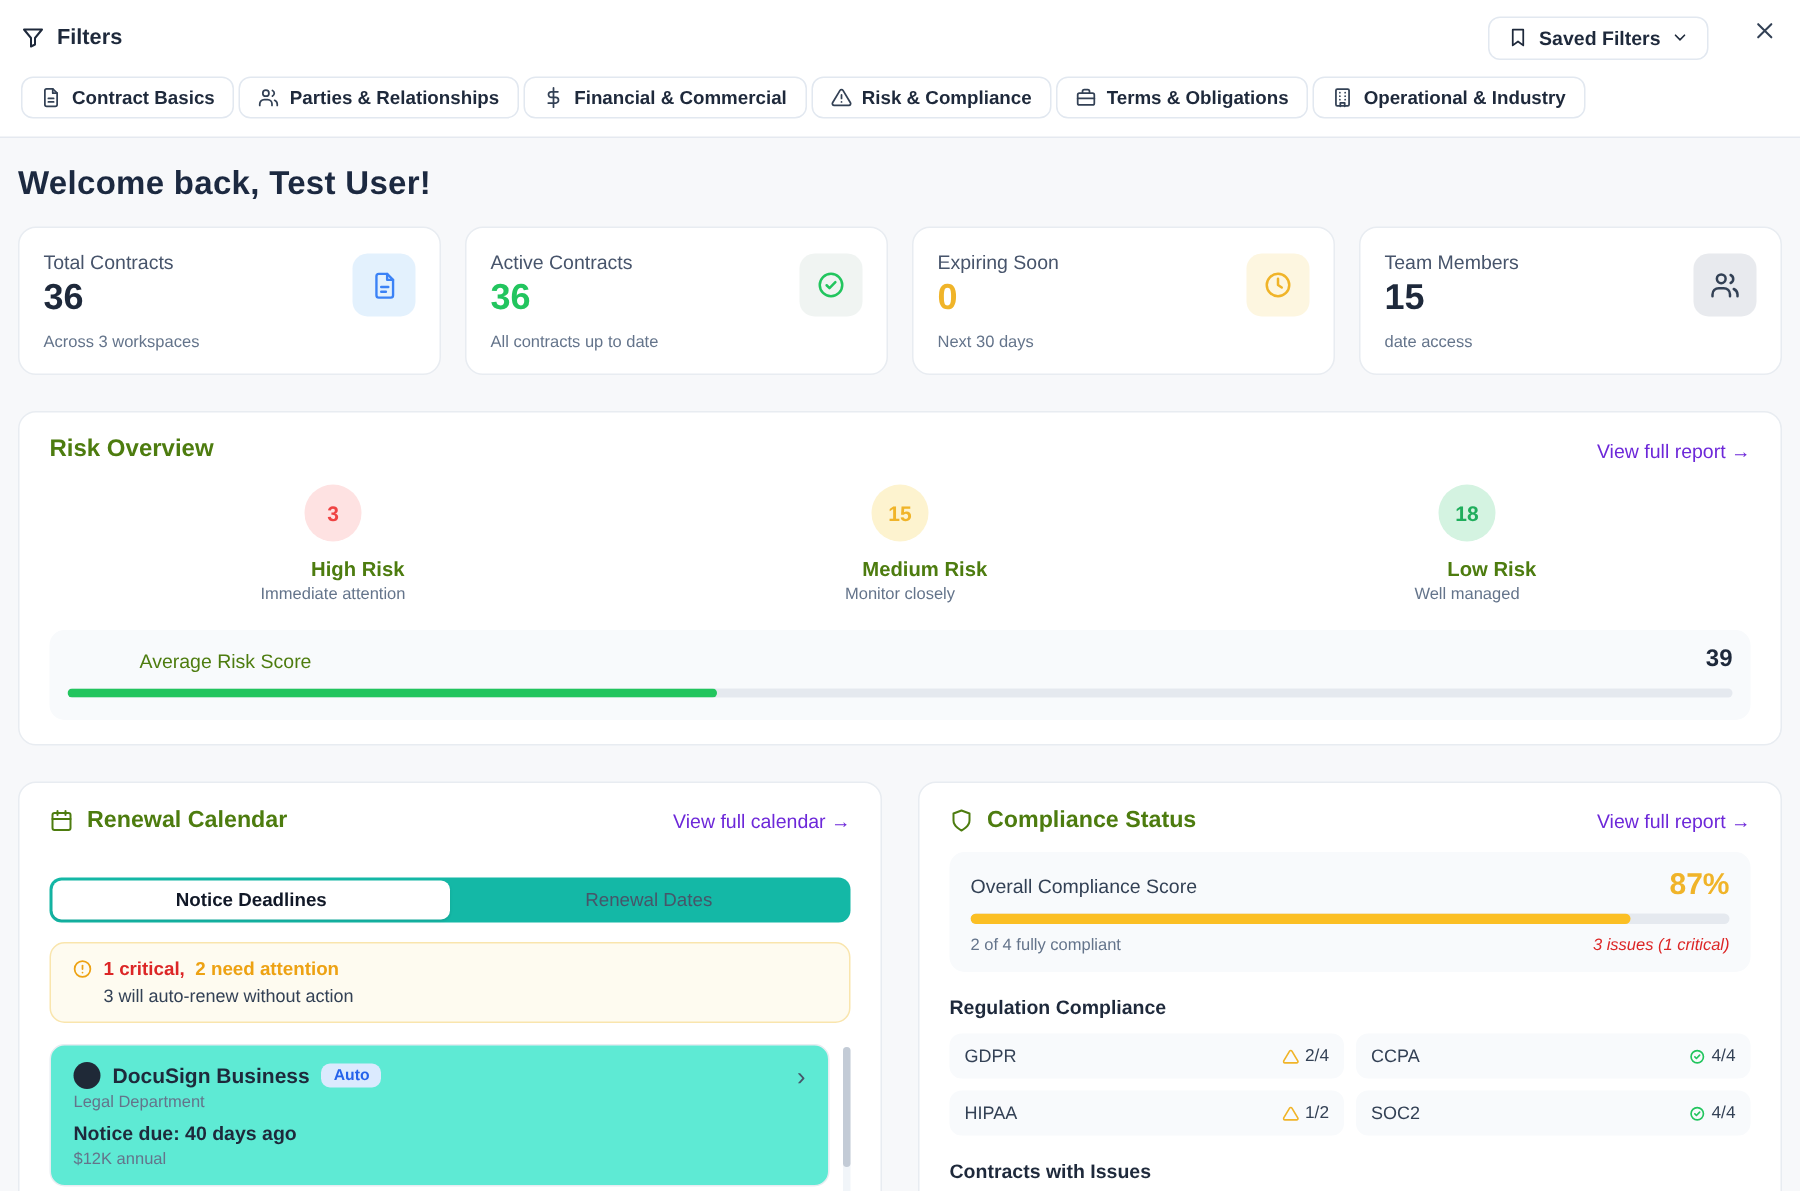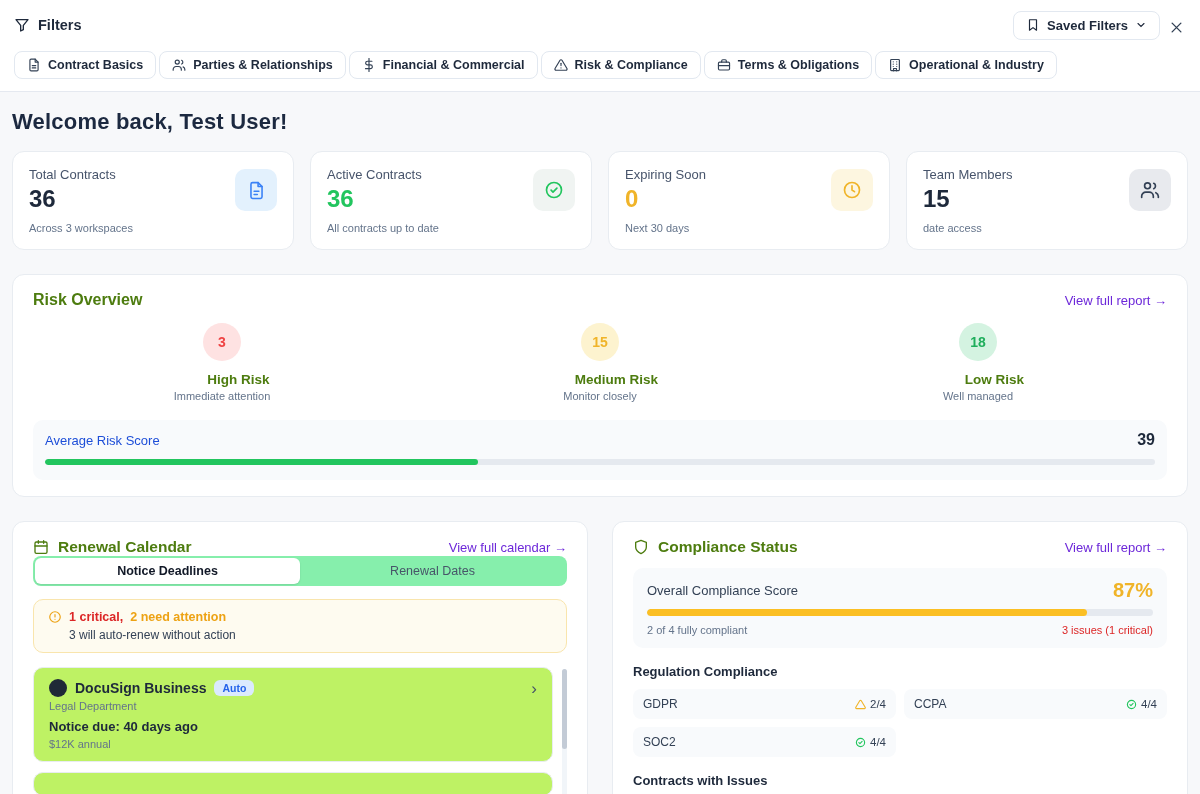--- a/index.html
+++ b/index.html
@@ -9,21 +9,21 @@
     background: #f7f8fa;
     color: #1e293b;
   }
   .icon { display: inline-flex; align-items: center; justify-content: center; flex: 0 0 auto; }
   .icon svg { display: block; }
 
   
   .topbar { background: #ffffff; border-bottom: 1px solid #e5e9f0; padding: 10px 14px 12px; }
   .topbar-row1 { display: flex; align-items: center; justify-content: space-between; height: 30px; }
   .filters-title { display: flex; align-items: center; gap: 8px; font-size: 14.5px; font-weight: 700; color: #1e293b; }
-  .topbar-right { display: flex; align-items: flex-end; gap: 7px; }
+  .topbar-right { display: flex; align-items: flex-start; gap: 28px; }
   .saved-filters-btn { display: flex; align-items: center; gap: 7px; background: #fff; border: 1px solid #e2e8f0; border-radius: 8px; padding: 6px 12px; font-size: 13px; font-weight: 600; color: #1e293b; cursor: pointer; }
   .close-btn { background: none; border: none; cursor: pointer; color: #334155; padding: 2px; }
   .chips-row { display: flex; gap: 3px; margin-top: 11px; }
   .chip { display: flex; align-items: center; gap: 7px; background: #fff; border: 1px solid #e2e8f0; border-radius: 8px; padding: 6px 12px; font-size: 12.5px; font-weight: 600; color: #1e293b; cursor: pointer; }
   .chip .icon { color: #334155; }
 
   
   .main { padding: 0 12px; }
   .welcome { font-size: 22px; font-weight: 800; color: #1c2940; margin: 17px 0 16px; letter-spacing: .2px; }
 
@@ -51,63 +51,63 @@
   .risk-levels { display: grid; grid-template-columns: repeat(3, 1fr); margin-top: 14px; }
   .risk-level { display: flex; flex-direction: column; align-items: center; }
   .risk-circle { width: 38px; height: 38px; border-radius: 50%; display: flex; align-items: center; justify-content: center; font-size: 14px; font-weight: 700; }
   .rc-high { background: #fee2e2; color: #ef4444; }
   .rc-med { background: #fdf3cf; color: #f0b429; }
   .rc-low { background: #d4f3e1; color: #1fae5c; }
   .risk-name { font-size: 13.5px; font-weight: 700; margin-top: 11px; color: #4d7c0f; margin-left: 33px; }
   .risk-sub { font-size: 11px; color: #64748b; margin-top: 3px; }
   .avg-box { margin-top: 18px; background: #f8fafc; border-radius: 10px; padding: 11px 12px 15px; }
   .avg-row { display: flex; justify-content: space-between; align-items: center; }
-  .avg-label { font-size: 13px; color: #1d4ed8; }
+  .avg-label { font-size: 13px; color: #4d7c0f; margin-left: 48px; }
   .avg-value { font-size: 16px; font-weight: 800; color: #1e293b; }
   .track { height: 6px; background: #e5e9ef; border-radius: 4px; margin-top: 10px; overflow: hidden; }
   .fill { height: 100%; border-radius: 4px; }
   .fill-green { background: #22c55e; }
   .fill-amber { background: #fbbf24; }
 
   
   .bottom-grid { display: grid; grid-template-columns: 1fr 1fr; gap: 24px; margin-top: 24px; align-items: start; }
   .bottom-grid .panel { height: 340px; }
 
   
-  .tabs { margin-top: 0; background: #86efac; border-radius: 8px; padding: 2px; display: grid; grid-template-columns: 1fr 1fr; }
+  .tabs { margin-top: 29px; background: #14b8a6; border-radius: 8px; padding: 2px; display: grid; grid-template-columns: 1fr 1fr; }
   .tab { text-align: center; padding: 6px 0; font-size: 12.5px; color: #475569; border-radius: 6px; cursor: pointer; }
   .tab.active { background: #fff; color: #111827; font-weight: 700; box-shadow: 0 1px 2px rgba(15,23,42,.12); }
   .alert-box { margin-top: 13px; background: #fefbf0; border: 1px solid #f9e5ad; border-radius: 10px; padding: 10px 14px; }
   .alert-line1 { display: flex; align-items: center; gap: 7px; font-size: 12.5px; font-weight: 700; }
   .alert-critical { color: #dc2626; }
   .alert-attention { color: #eda213; }
   .alert-line2 { font-size: 12px; color: #334155; margin: 4px 0 0 21px; }
   .renewal-list { margin-top: 14px; position: relative; padding-right: 14px; }
   .scrollbar-track { position: absolute; right: 0; top: 2px; width: 5px; height: 175px; background: #f1f5f9; border-radius: 3px; }
   .scrollbar-thumb { width: 5px; height: 80px; background: #c3cbd6; border-radius: 3px; }
-  .renewal-item { background: #bef264; border: 1px solid #e8ecf1; border-radius: 10px; padding: 11px 15px; margin-bottom: 10px; }
+  .renewal-item { background: #5eead4; border: 1px solid #e8ecf1; border-radius: 10px; padding: 11px 15px; margin-bottom: 10px; }
   .ri-row1 { display: flex; align-items: center; gap: 8px; }
   .avatar { width: 18px; height: 18px; border-radius: 50%; }
   .ri-name { font-size: 14px; font-weight: 700; color: #1e293b; }
   .badge-auto { background: #dbeafe; color: #2563eb; font-size: 10.5px; font-weight: 600; padding: 2px 8px; border-radius: 6px; }
   .ri-spacer { flex: 1; }
   .chev { color: #475569; font-size: 17px; line-height: 1; cursor: pointer; font-weight: 400; }
   .ri-dept { font-size: 11px; color: #64748b; margin-top: 3px; }
   .ri-notice { font-size: 13px; font-weight: 700; margin-top: 7px; color: #1e293b; }
   .ri-amount { font-size: 11px; color: #64748b; margin-top: 4px; }
 
   
   .score-box { margin-top: 12px; background: #f8fafc; border-radius: 10px; padding: 11px 14px 12px; }
   .score-row1 { display: flex; justify-content: space-between; align-items: center; }
   .score-label { font-size: 13px; color: #334155; }
   .score-value { font-size: 20px; font-weight: 800; color: #f0b429; }
   .score-box .track { height: 7px; margin-top: 7px; }
   .score-row2 { display: flex; justify-content: space-between; margin-top: 8px; font-size: 11px; }
   .score-sub-left { color: #64748b; }
-  .score-sub-right { color: #dc2626; }
+  .score-sub-right { color: #dc2626; font-style: italic; }
   .section-label { font-size: 13px; font-weight: 700; color: #1e293b; margin-top: 16px; }
   .reg-grid { display: grid; grid-template-columns: 1fr 1fr; gap: 8px; margin-top: 10px; }
   .reg-cell { background: #f8fafc; border-radius: 8px; padding: 8px 10px; display: flex; justify-content: space-between; align-items: center; }
   .reg-name { font-size: 12px; font-weight: 500; color: #334155; }
   .reg-score { display: flex; align-items: center; gap: 4px; font-size: 11.5px; color: #334155; }
   .reg-score .warn { color: #f0b429; }
   .reg-score .ok { color: #22c55e; }
 </style>
 </head>
 <body>
@@ -411,20 +411,31 @@
             <span class="icon ok">
               <svg width="11" height="11" viewBox="0 0 24 24" fill="none" stroke="currentColor" stroke-width="2.4" stroke-linecap="round" stroke-linejoin="round">
                   <circle cx="12" cy="12" r="9"></circle>
                   <path d="M8.5 12.2l2.3 2.3 4.7-4.8"></path>
                 </svg>
             </span>
             <span>4/4</span>
           </span>
         </div>
         <div class="reg-cell">
+          <span class="reg-name">HIPAA</span>
+          <span class="reg-score">
+            <span class="icon warn">
+              <svg width="11" height="11" viewBox="0 0 24 24" fill="none" stroke="currentColor" stroke-width="2.4" stroke-linecap="round" stroke-linejoin="round">
+                  <path d="M10.3 3.9L1.8 18a2 2 0 0 0 1.7 3h17a2 2 0 0 0 1.7-3L13.7 3.9a2 2 0 0 0-3.4 0z"></path>
+                </svg>
+            </span>
+            <span>1/2</span>
+          </span>
+        </div>
+        <div class="reg-cell">
           <span class="reg-name">SOC2</span>
           <span class="reg-score">
             <span class="icon ok">
               <svg width="11" height="11" viewBox="0 0 24 24" fill="none" stroke="currentColor" stroke-width="2.4" stroke-linecap="round" stroke-linejoin="round">
                   <circle cx="12" cy="12" r="9"></circle>
                   <path d="M8.5 12.2l2.3 2.3 4.7-4.8"></path>
                 </svg>
             </span>
             <span>4/4</span>
           </span>

